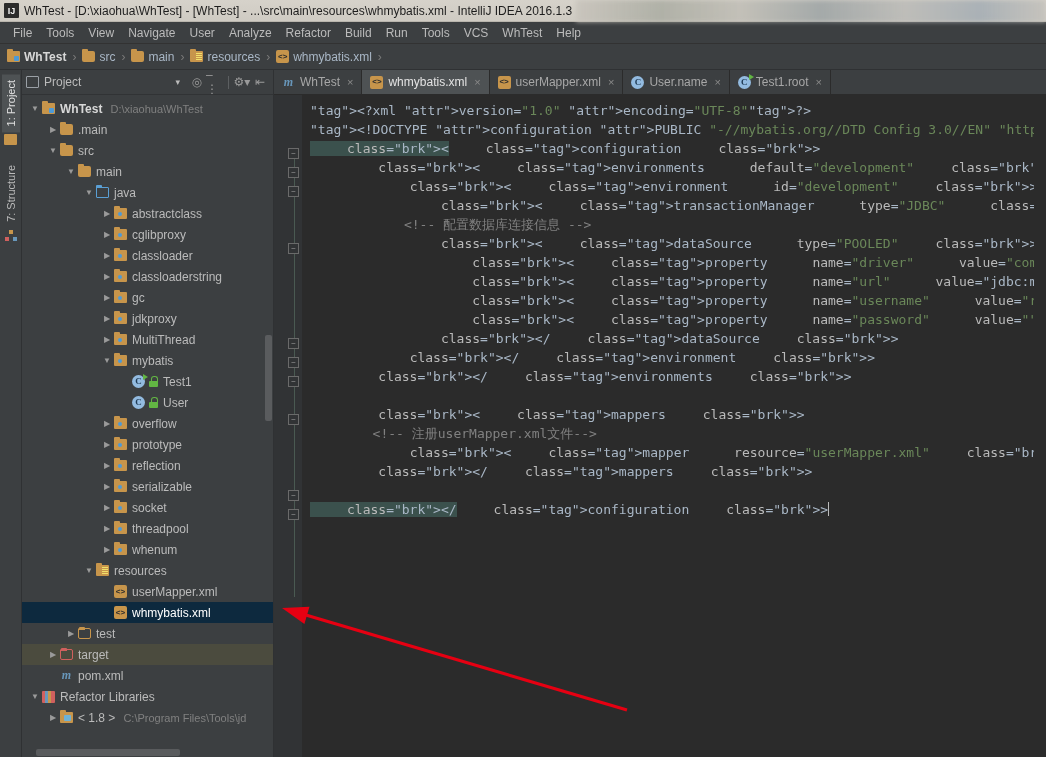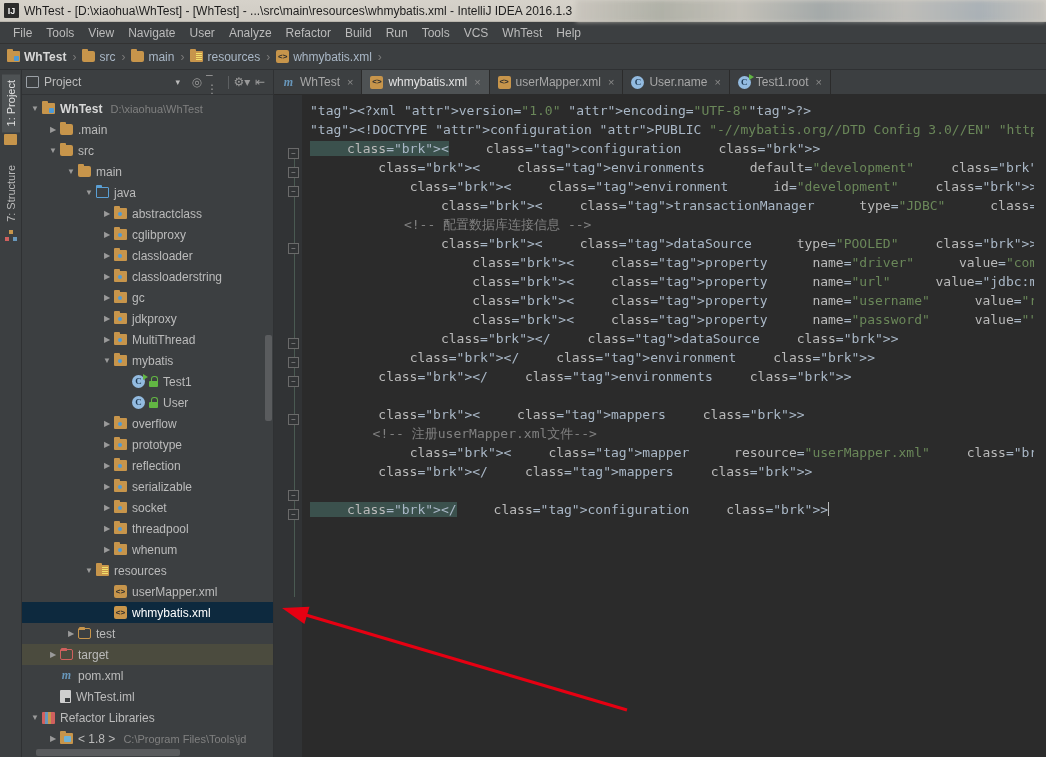--- a/index.html
+++ b/index.html
@@ -414,25 +414,20 @@
         </div>
         <div class="trow hl" style="padding-left: 24px;">
           <span class="arrow">▶</span>
           <span class="ico ico-folder red"></span>
           <span class="tlabel">target</span>
         </div>
         <div class="trow" style="padding-left: 24px;">
           <span class="arrow"></span>
           <span class="ico ico-maven">m</span>
           <span class="tlabel">pom.xml</span>
-        </div>
-        <div class="trow" style="padding-left: 24px;">
-          <span class="arrow"></span>
-          <span class="ico ico-file"></span>
-          <span class="tlabel">WhTest.iml</span>
         </div>
         <div class="trow" style="padding-left: 6px;">
           <span class="arrow">▼</span>
           <span class="ico ico-lib"></span>
           <span class="tlabel">Refactor Libraries</span>
         </div>
         <div class="trow" style="padding-left: 24px;">
           <span class="arrow">▶</span>
           <span class="ico ico-jdk"></span>
           <span class="tlabel">&lt; 1.8 &gt;</span>

